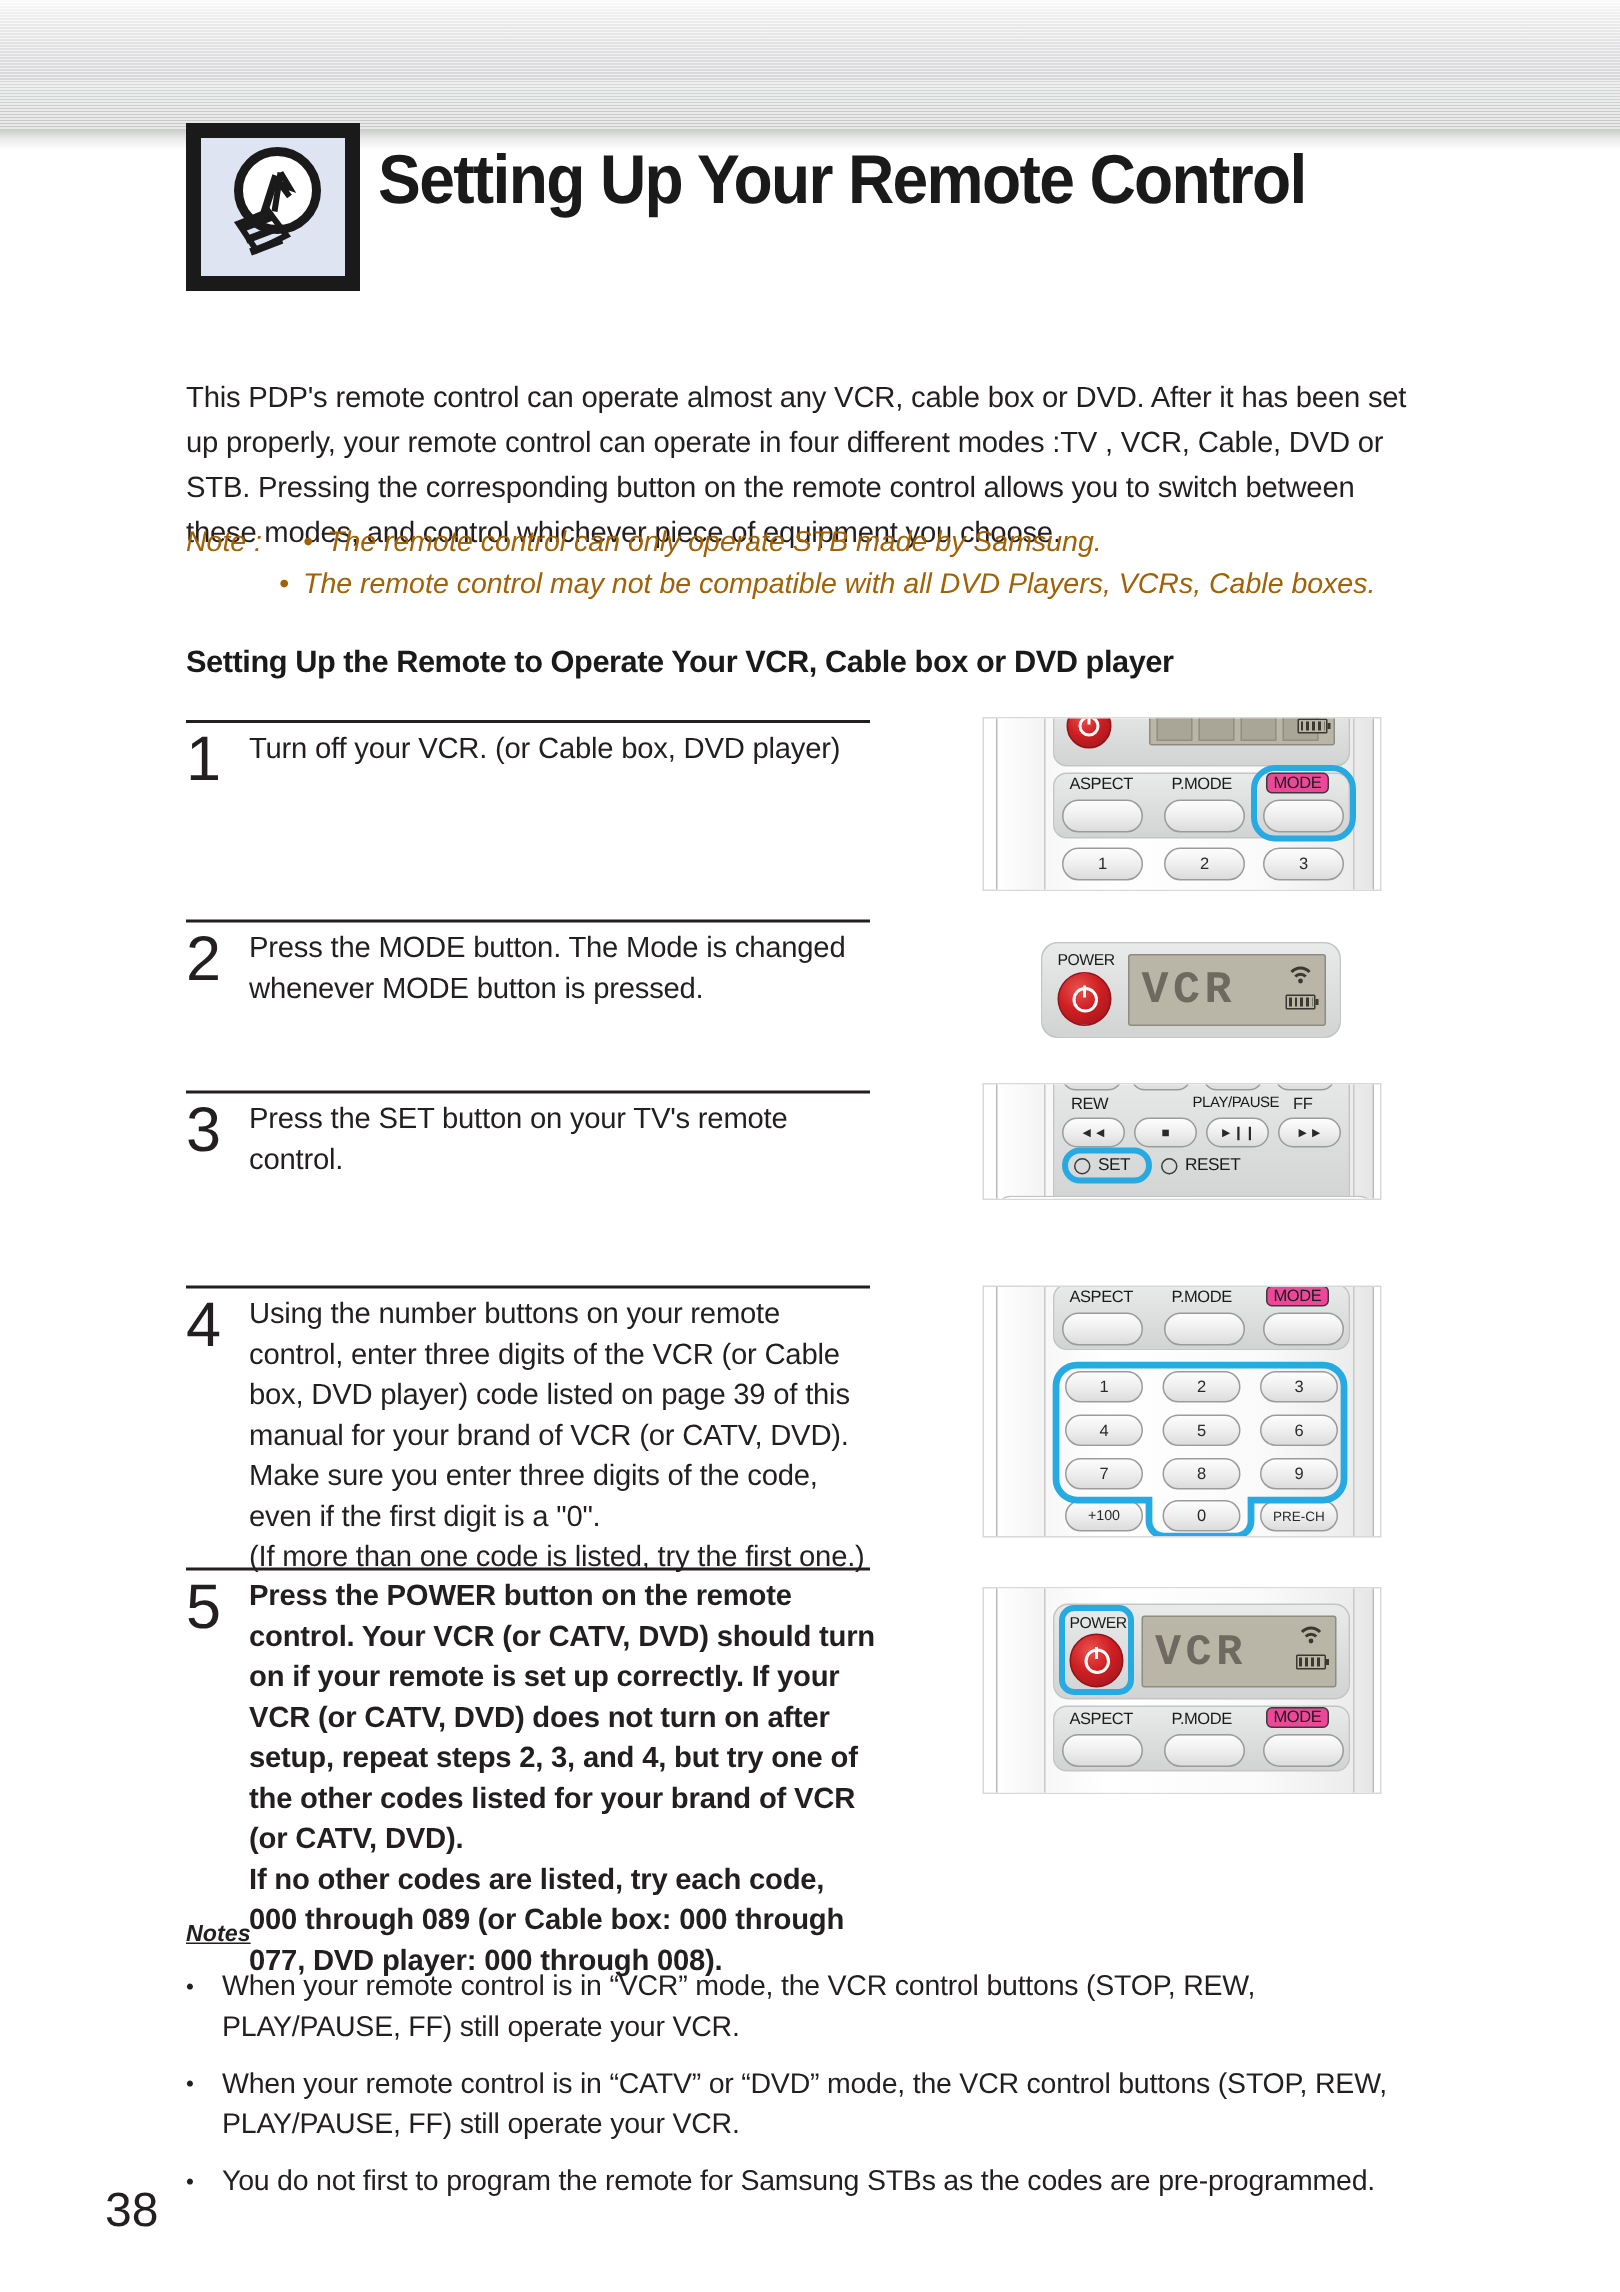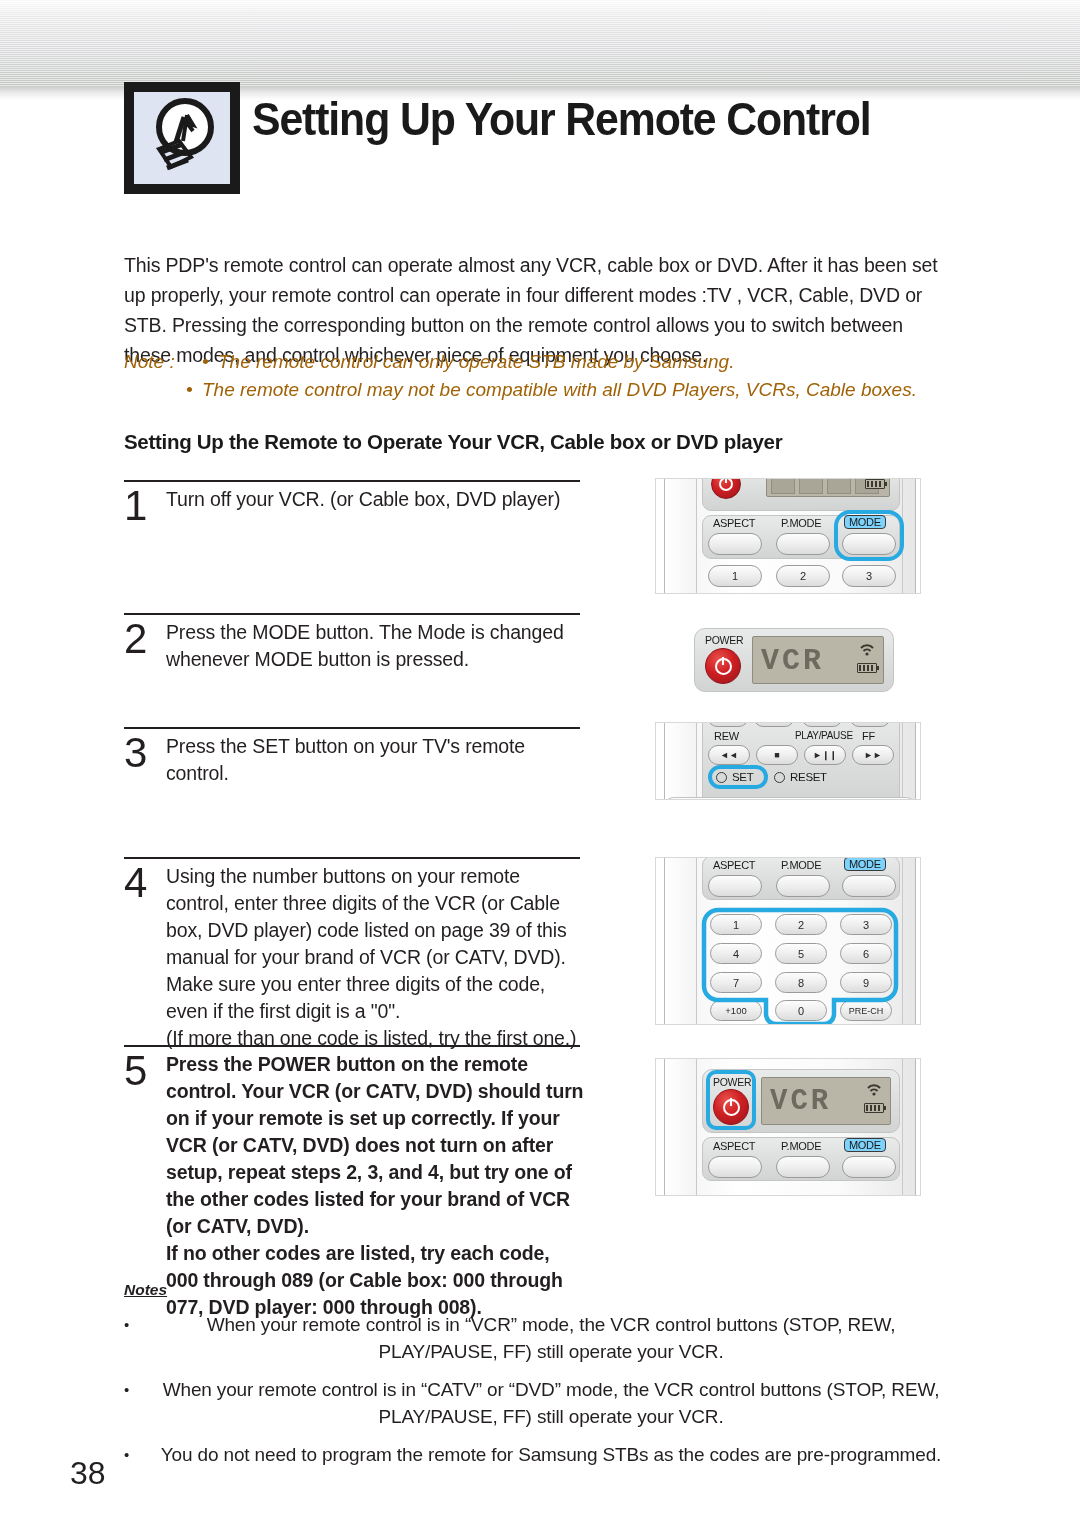--- a/index.html
+++ b/index.html
@@ -84,21 +84,21 @@
     position:absolute;left:124px;top:1281px;
     font-weight:bold;font-style:italic;font-size:15.5px;
     text-decoration:underline;color:#231f20;
   }
   .notes-list{
     position:absolute;left:124px;top:1300px;width:830px;
     font-size:19px;line-height:27px;color:#231f20;letter-spacing:-0.15px;
   }
   .note-item{display:flex;margin-top:11px;}
   .note-item .dot{flex:0 0 24px;font-size:15px;line-height:27px;}
-  .note-item .body{flex:1;text-align:center;}
+  .note-item .body{flex:1;}
   .page-num{
     position:absolute;left:70px;top:1455px;
     font-size:32px;color:#231f20;
   }
   
   .fig{position:absolute;background:#ffffff;border:1px solid #d8d8d8;box-sizing:border-box;overflow:hidden;}
   .remote-body{
     position:absolute;
     background:linear-gradient(90deg,#ffffff 0%,#f4f4f4 12%,#fbfbfb 45%,#f0f0f0 88%,#e6e6e6 100%);
     border-left:1.5px solid #b9b9b9;border-right:1.5px solid #b9b9b9;
@@ -116,21 +116,21 @@
     font-size:11px;color:#2a2a2a;
   }
   .btn.oval{border-radius:50px;}
   .lbl{
     position:absolute;font-size:11px;color:#1a1a1a;
     letter-spacing:-0.3px;white-space:nowrap;
     font-family:"Liberation Sans", sans-serif;
   }
   .lbl.boxed{
     border:1.2px solid #3a3a3a;border-radius:4px;padding:0px 4px;
-    background:#7dd3fc;
+    background:#ec4899;
   }
   .powerbtn{
     position:absolute;border-radius:50%;
     background:radial-gradient(circle at 38% 30%, #e8524d 0%, #cf1f23 45%, #97141a 100%);
     border:1px solid #8d1419;
     display:flex;align-items:center;justify-content:center;
     color:#ffffff;
   }
   .powerbtn .pico{
     width:50%;height:50%;border:2px solid #ffffff;border-radius:50%;
@@ -250,21 +250,21 @@
   <div class="note-item">
     <div class="dot">•</div>
     <div class="body">When your remote control is in “VCR” mode, the VCR control buttons (STOP, REW, PLAY/PAUSE, FF) still operate your VCR.</div>
   </div>
   <div class="note-item">
     <div class="dot">•</div>
     <div class="body">When your remote control is in “CATV” or “DVD” mode, the VCR control buttons (STOP, REW, PLAY/PAUSE, FF) still operate your VCR.</div>
   </div>
   <div class="note-item">
     <div class="dot">•</div>
-    <div class="body">You do not need to program the remote for Samsung STBs as the codes are pre-programmed.</div>
+    <div class="body">You do not first to program the remote for Samsung STBs as the codes are pre-programmed.</div>
   </div>
 </div>
 
 <div class="page-num">38</div>
 
 <div class="fig" style="left:655px;top:478px;width:266px;height:116px;">
   <div class="remote-body" style="left:8px;top:-6px;width:250px;height:130px;"></div>
   <div class="remote-body" style="left:40px;top:-6px;width:205px;height:130px;background:linear-gradient(90deg,#f7f7f7 0%,#ffffff 20%,#fafafa 70%,#ececec 100%);border-left:1.5px solid #c8c8c8;border-right:1.5px solid #c8c8c8;"></div>
 
   <div class="panel" style="left:46px;top:-14px;width:196px;height:44px;"></div>

